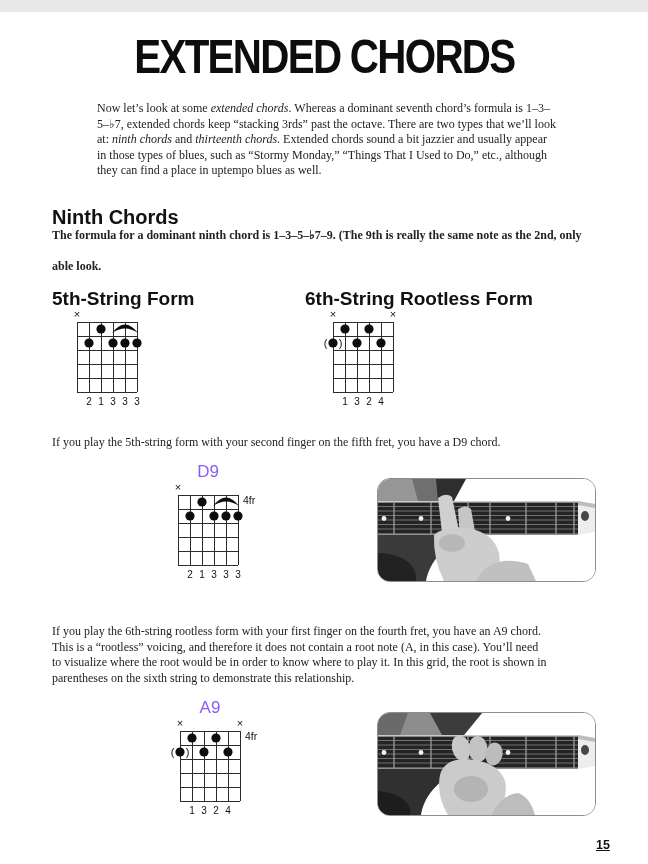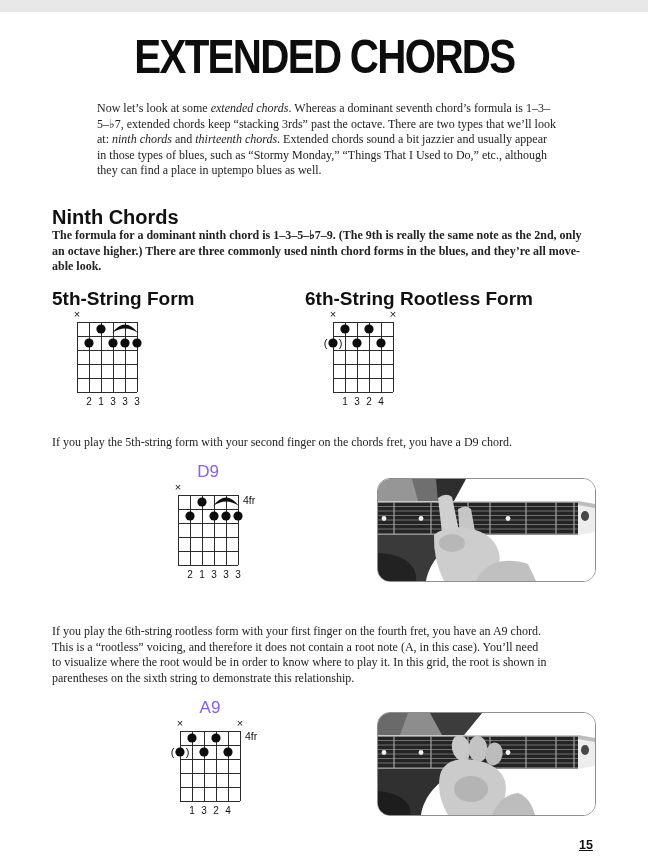--- a/index.html
+++ b/index.html
@@ -32,39 +32,39 @@
     position:absolute;width:60px;text-align:center;
     font-family:"Liberation Sans",sans-serif;font-size:17px;color:#8b5cf6;
   }
   .chord{position:absolute;}
   .photo{
     position:absolute;width:217px;height:102px;
     border:1px solid #8e8e8e;border-radius:13px;overflow:hidden;background:#fff;
   }
   .photo svg{display:block;width:100%;height:100%;}
   .pagenum{
-    position:absolute;left:579px;top:826px;
+    position:absolute;left:596px;top:826px;
     font-family:"Liberation Sans",sans-serif;font-weight:bold;
     font-size:12.5px;color:#111;text-decoration:underline;
   }
 </style>
 </head>
 <body>
 
 <div class="page">
 
   <div class="title">
     <span class="squeeze">EXTENDED CHORDS</span>
   </div>
 
   <div class="body-text" style="left:97px;top:89px;"><span>Now let’s look at some </span><span class="it">extended chords</span><span>. Whereas a dominant seventh chord’s formula is 1–3–</span><br><span>5–♭7, extended chords keep “stacking 3rds” past the octave. There are two types that we’ll look</span><br><span>at: </span><span class="it">ninth chords</span><span> and </span><span class="it">thirteenth chords</span><span>. Extended chords sound a bit jazzier and usually appear</span><br><span>in those types of blues, such as “Stormy Monday,” “Things That I Used to Do,” etc., although</span><br><span>they can find a place in uptempo blues as well.</span></div>
 
   <div class="h2" style="left:52px;top:194px;">Ninth Chords</div>
 
-  <div class="body-text" style="left:52px;top:216px;font-weight:bold;"><span>The formula for a dominant ninth chord is 1–3–5–♭7–9. (The 9th is really the same note as the 2nd, only</span><br><span>an octave higher.) There are three commonly used ninth chord forms in the blues, and they’re all move-</span><br><span>able look.</span></div>
+  <div class="body-text" style="left:52px;top:216px;font-weight:bold;"><span>The formula for a dominant ninth chord is 1–3–5–♭7–9. (The 9th is really the same note as the 2nd, only</span><br><br><span>able look.</span></div>
 
   <div class="h3" style="left:52px;top:276px;">5th-String Form</div>
   <div class="h3" style="left:305px;top:276px;">6th-String Rootless Form</div>
 
   <div class="chord" style="left:57px;top:292px;"><svg width="112" height="104" viewBox="0 0 112 104">
         <g stroke="#2b2b2b" stroke-width="1" shape-rendering="crispEdges">
           <line x1="20" y1="18" x2="20" y2="88"></line>
           <line x1="32" y1="18" x2="32" y2="88"></line>
           <line x1="44" y1="18" x2="44" y2="88"></line>
           <line x1="56" y1="18" x2="56" y2="88"></line>
@@ -113,21 +113,21 @@
         <circle cx="68" cy="39" r="4.6" fill="#0d0d0d"></circle>
         <circle cx="20" cy="39" r="4.6" fill="#0d0d0d"></circle>
         <text x="12.5" y="43" font-size="11" text-anchor="middle" fill="#111" font-family="'Liberation Sans',sans-serif">(</text>
         <text x="27.5" y="43" font-size="11" text-anchor="middle" fill="#111" font-family="'Liberation Sans',sans-serif">)</text>
         <text x="32" y="101" font-size="10" text-anchor="middle" fill="#111" font-family="'Liberation Sans',sans-serif">1</text>
         <text x="44" y="101" font-size="10" text-anchor="middle" fill="#111" font-family="'Liberation Sans',sans-serif">3</text>
         <text x="56" y="101" font-size="10" text-anchor="middle" fill="#111" font-family="'Liberation Sans',sans-serif">2</text>
         <text x="68" y="101" font-size="10" text-anchor="middle" fill="#111" font-family="'Liberation Sans',sans-serif">4</text>
       </svg></div>
 
-  <div class="body-text" style="left:52px;top:423px;"><span>If you play the 5th-string form with your second finger on the chords fret, you have a D9 chord.</span></div>
+  <div class="body-text" style="left:52px;top:423px;"><span>If you play the 5th-string form with your second finger on the fifth fret, you have a D9 chord.</span></div>
 
   <div class="chord-label" style="left:178px;top:450px;">D9</div>
   <div class="chord" style="left:158px;top:465px;"><svg width="112" height="104" viewBox="0 0 112 104">
         <g stroke="#2b2b2b" stroke-width="1" shape-rendering="crispEdges">
           <line x1="20" y1="18" x2="20" y2="88"></line>
           <line x1="32" y1="18" x2="32" y2="88"></line>
           <line x1="44" y1="18" x2="44" y2="88"></line>
           <line x1="56" y1="18" x2="56" y2="88"></line>
           <line x1="68" y1="18" x2="68" y2="88"></line>
           <line x1="80" y1="18" x2="80" y2="88"></line>

